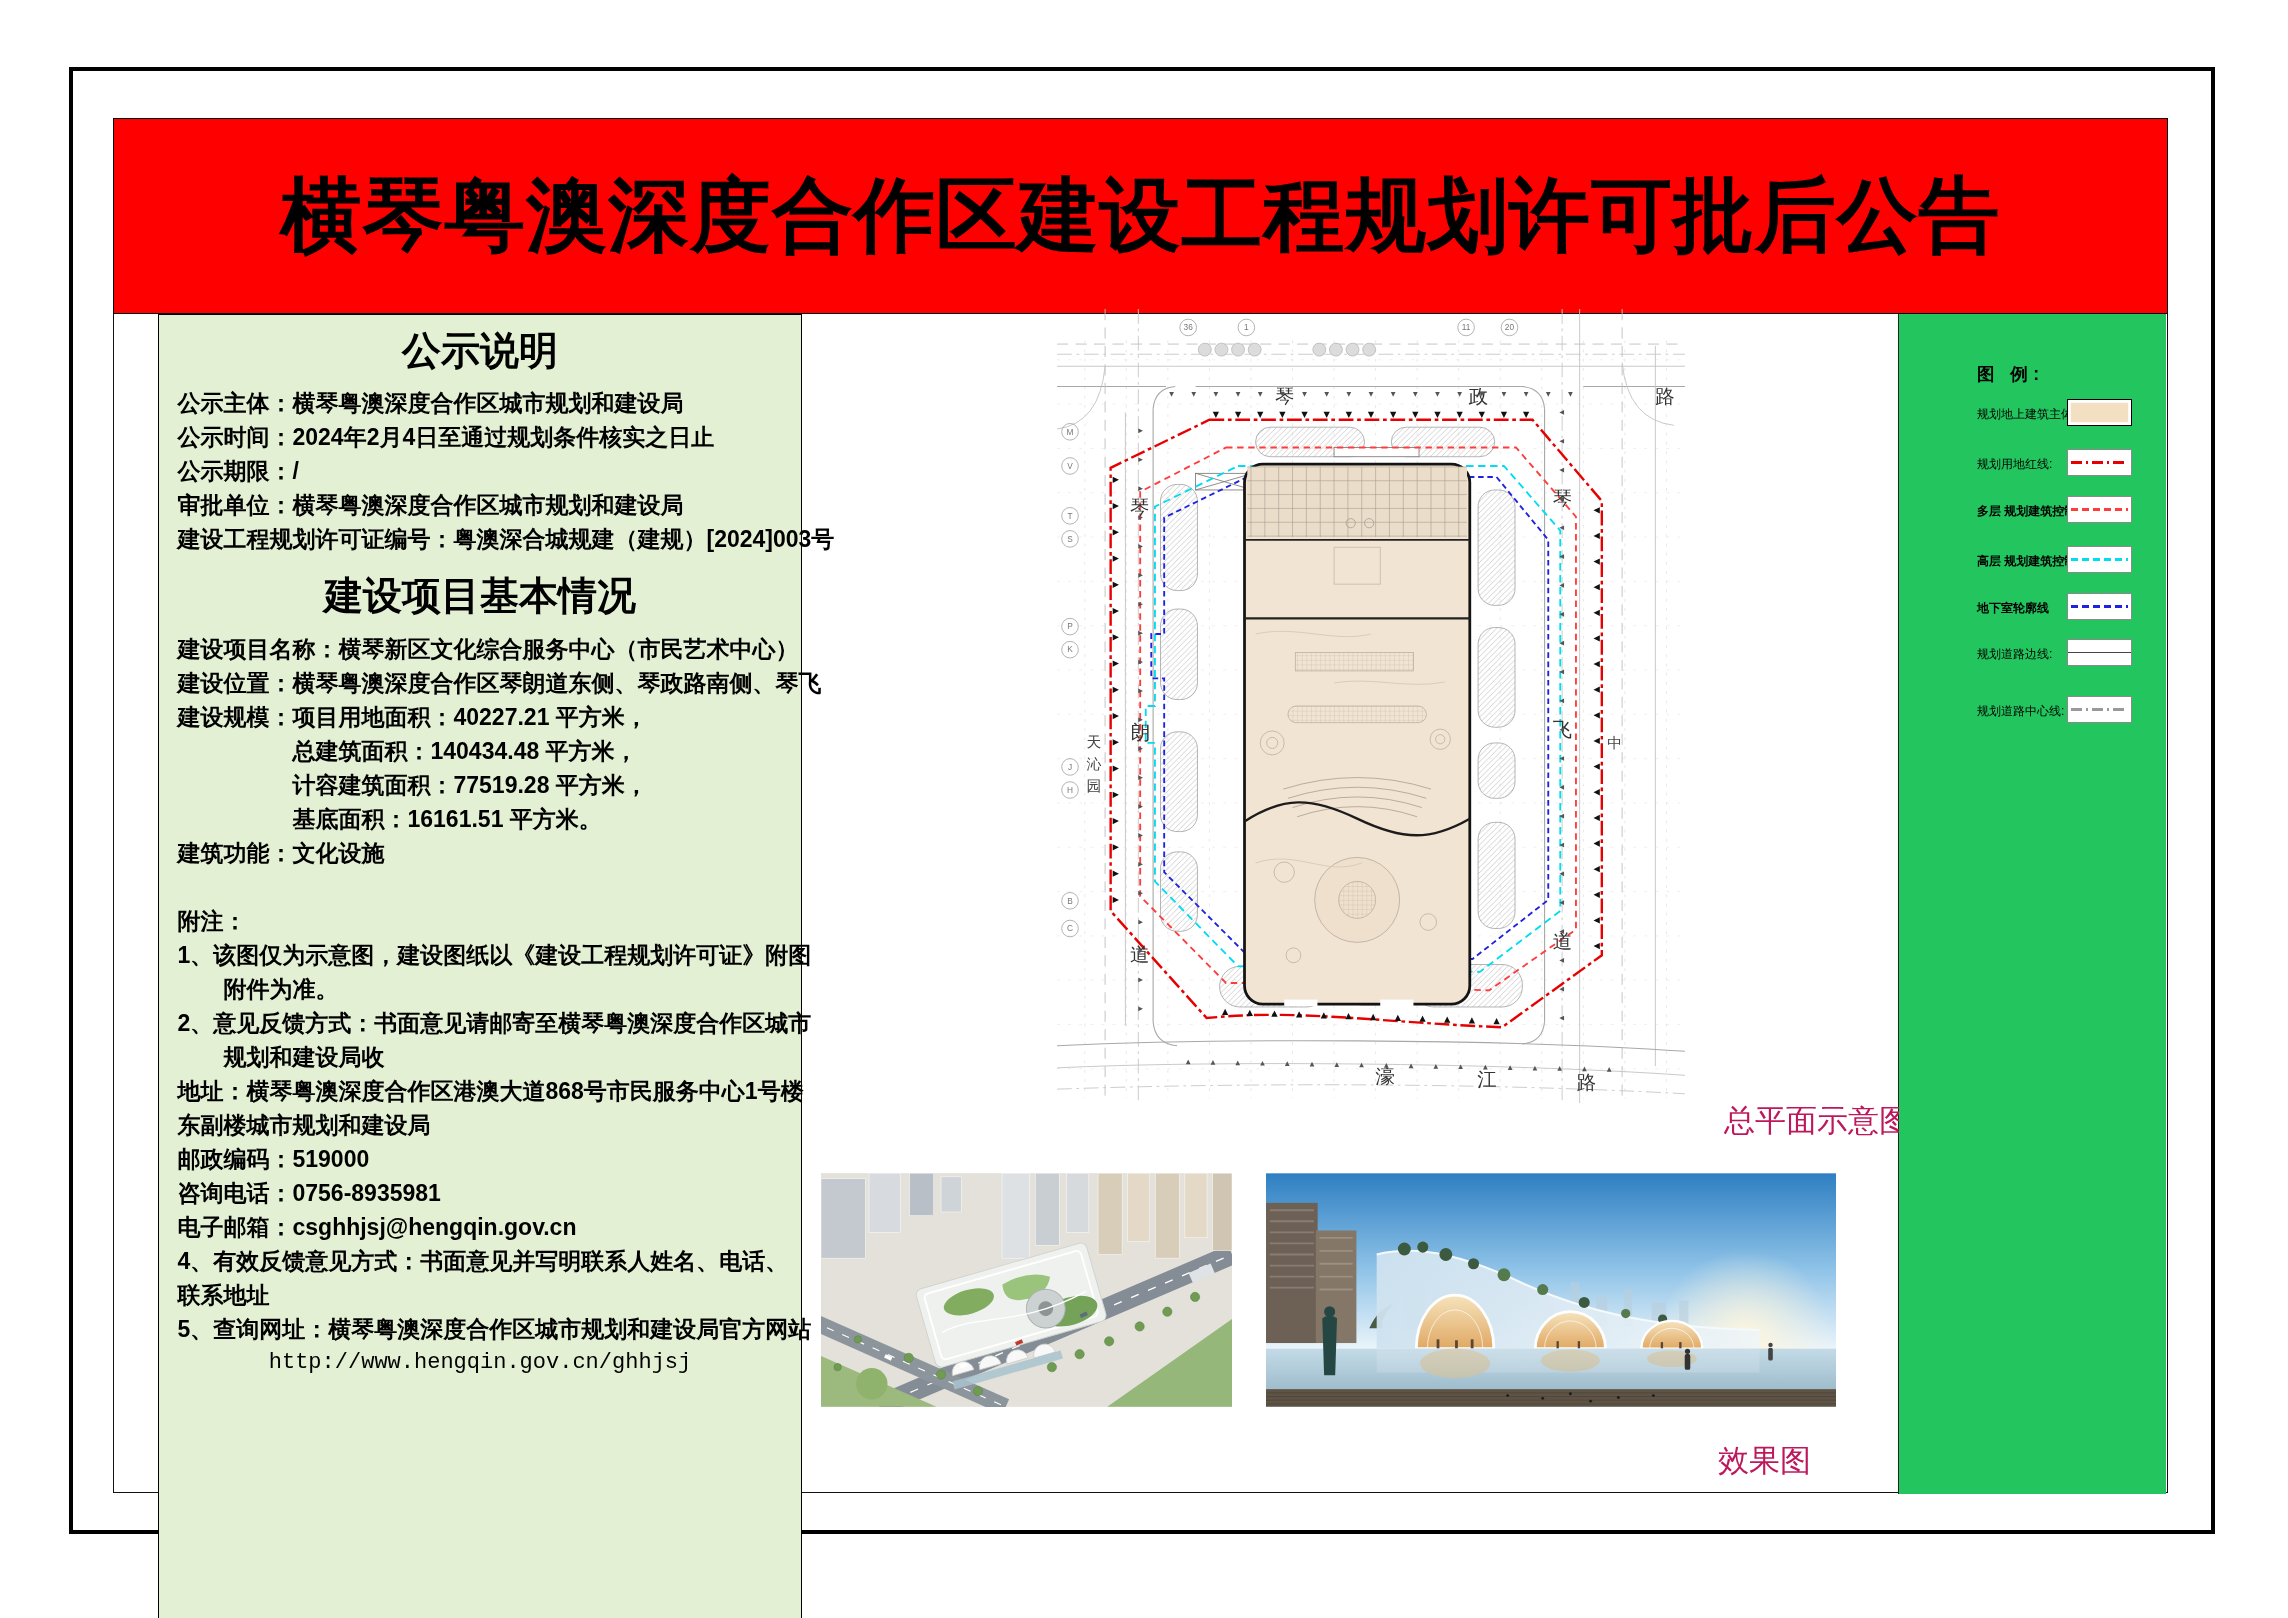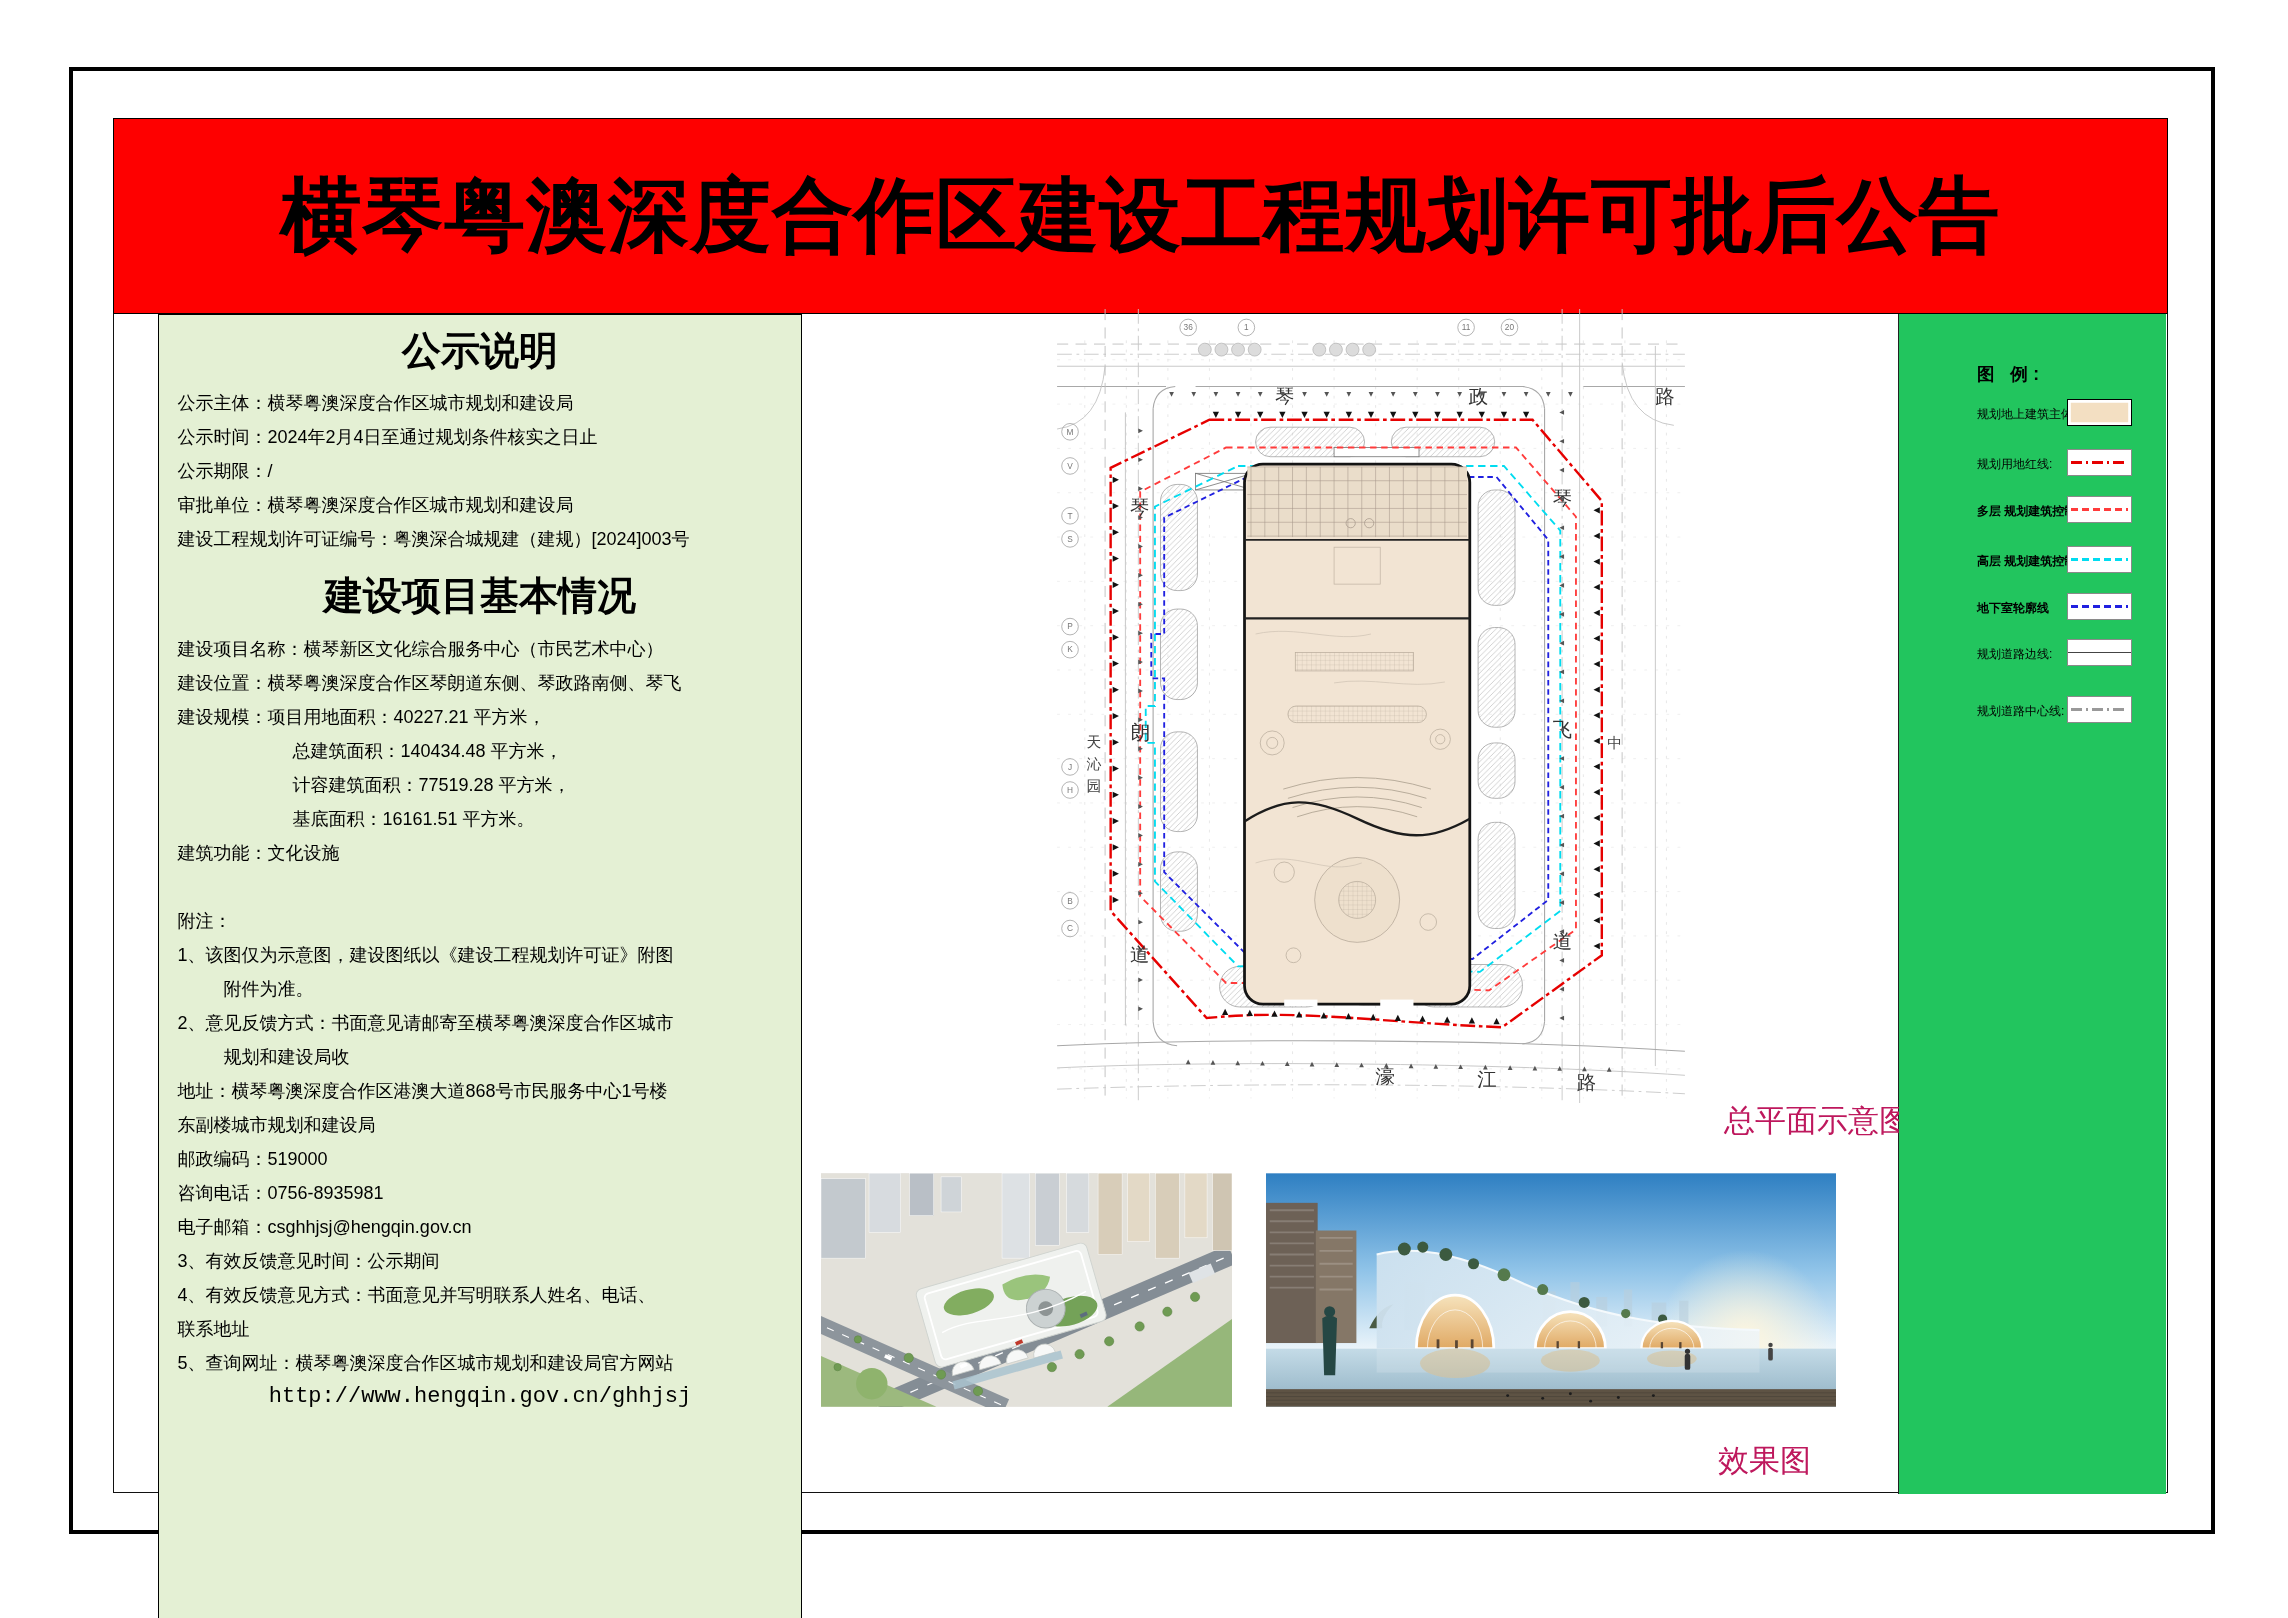--- a/index.html
+++ b/index.html
@@ -8,21 +8,21 @@
   .abs{position:absolute;}
   .outer-frame{left:69px;top:67px;width:2146px;height:1467px;border:4.6px solid #000;box-sizing:border-box;}
   .content-frame{left:113px;top:118px;width:2055px;height:1375px;border:1.8px solid #111;box-sizing:border-box;background:#fff;}
   .banner{left:113px;top:118px;width:2055px;height:196px;background:#fe0000;border:1.8px solid #000;
           box-sizing:border-box;display:flex;align-items:center;justify-content:center;}
   .banner-title{font-size:81px;font-weight:bold;color:#000;letter-spacing:0.9px;white-space:nowrap;}
   .green-panel{left:113px;top:314px;width:644px;height:1384px;background:#e4f0d4;border:1.8px solid #000;
                box-sizing:border-box;padding:5.5px 18.5px 0 18.5px;margin-left:45px;}
   .gp-title{font-size:39px;font-weight:bold;text-align:center;margin:3.7px 0 7.4px 0;}
   .gp-title2{margin-top:13px;margin-bottom:9.2px;}
-  .n-line{font-size:18px;font-weight:normal;line-height:34px;height:34px;white-space:nowrap;overflow:visible;}
+  .n-line{font-size:23px;font-weight:bold;line-height:34px;height:34px;white-space:nowrap;overflow:visible;}
   .n-line.ind1{padding-left:115px;}
   .n-line.ind2{padding-left:46px;}
   .n-line.center{text-align:center;}
   .n-line.blank{height:34px;}
   .n-line.mono{font-family:Liberation Mono, monospace;font-weight:normal;font-size:22px;}
   .v-divider{left:1898px;top:314px;width:1.8px;height:1180px;background:#222;}
   .legend-panel{left:1899px;top:314px;width:267px;height:1180px;background:#22c55e;}
   .legend-title{position:absolute;left:78px;top:48px;font-size:17.5px;font-weight:bold;letter-spacing:5.5px;}
   .lg-item{position:absolute;left:0;width:267px;height:28px;}
   .lg-label{position:absolute;left:78px;top:7.4px;font-size:12px;white-space:nowrap;}
@@ -71,21 +71,20 @@
       <div class="n-line">附注：</div>
       <div class="n-line">1、该图仅为示意图，建设图纸以《建设工程规划许可证》附图</div>
       <div class="n-line ind2">附件为准。</div>
       <div class="n-line">2、意见反馈方式：书面意见请邮寄至横琴粤澳深度合作区城市</div>
       <div class="n-line ind2">规划和建设局收</div>
       <div class="n-line">地址：横琴粤澳深度合作区港澳大道868号市民服务中心1号楼</div>
       <div class="n-line">东副楼城市规划和建设局</div>
       <div class="n-line">邮政编码：519000</div>
       <div class="n-line">咨询电话：0756-8935981</div>
       <div class="n-line">电子邮箱：csghhjsj@hengqin.gov.cn</div>
-      <div class="n-line">3、有效反馈意见时间：公示期间</div>
       <div class="n-line">4、有效反馈意见方式：书面意见并写明联系人姓名、电话、</div>
       <div class="n-line">联系地址</div>
       <div class="n-line">5、查询网址：横琴粤澳深度合作区城市规划和建设局官方网站</div>
       <div class="n-line center mono">http://www.hengqin.gov.cn/ghhjsj</div>
     </div>
 </div>
 
 <div class="abs v-divider"></div>
 
 <svg class="abs plan-svg" width="628" height="794" viewBox="0 0 680 860">

